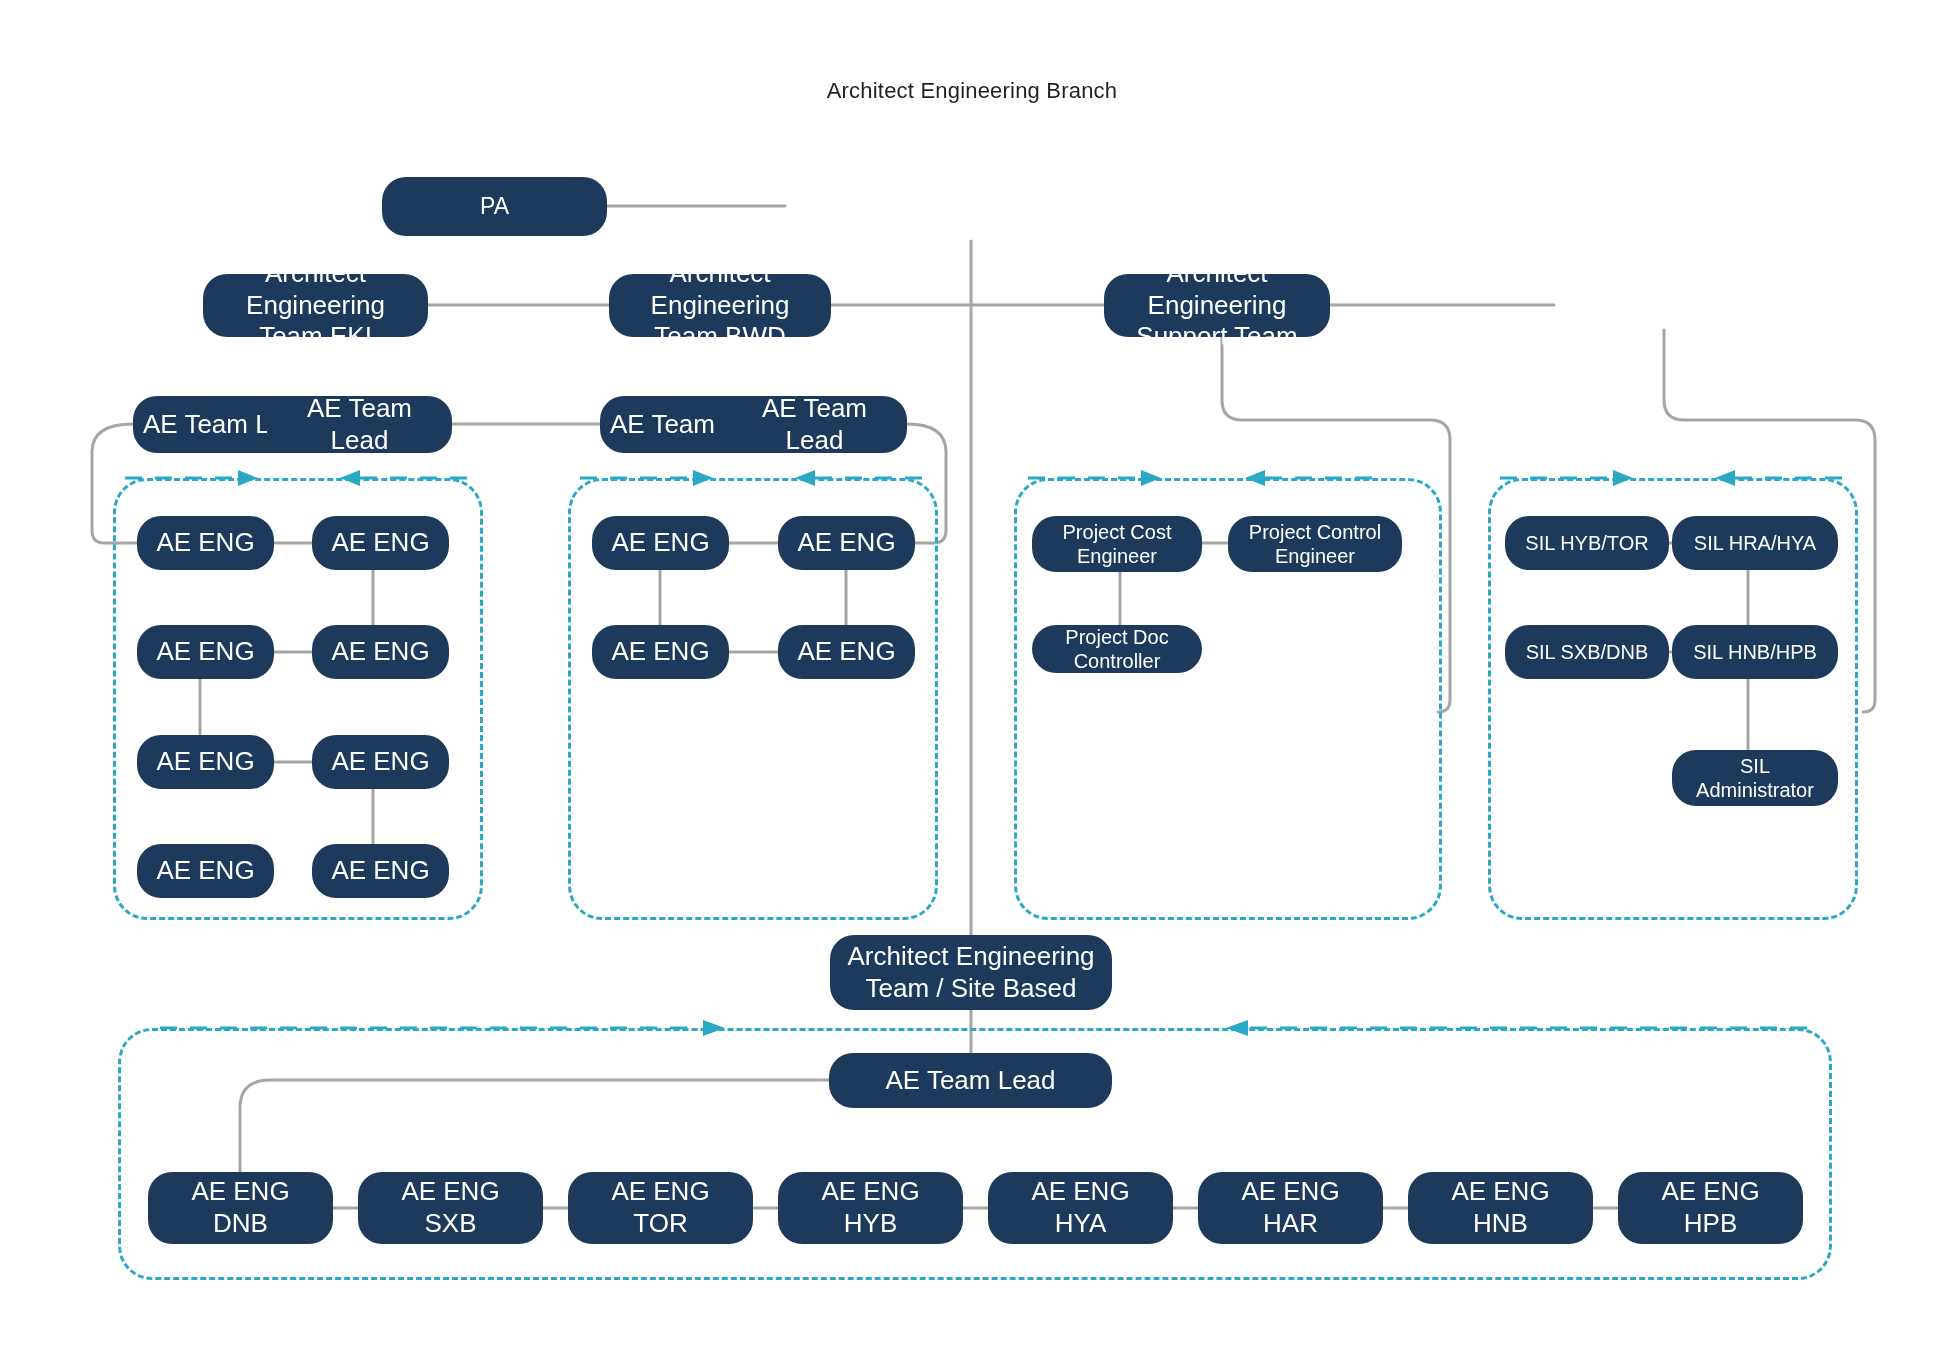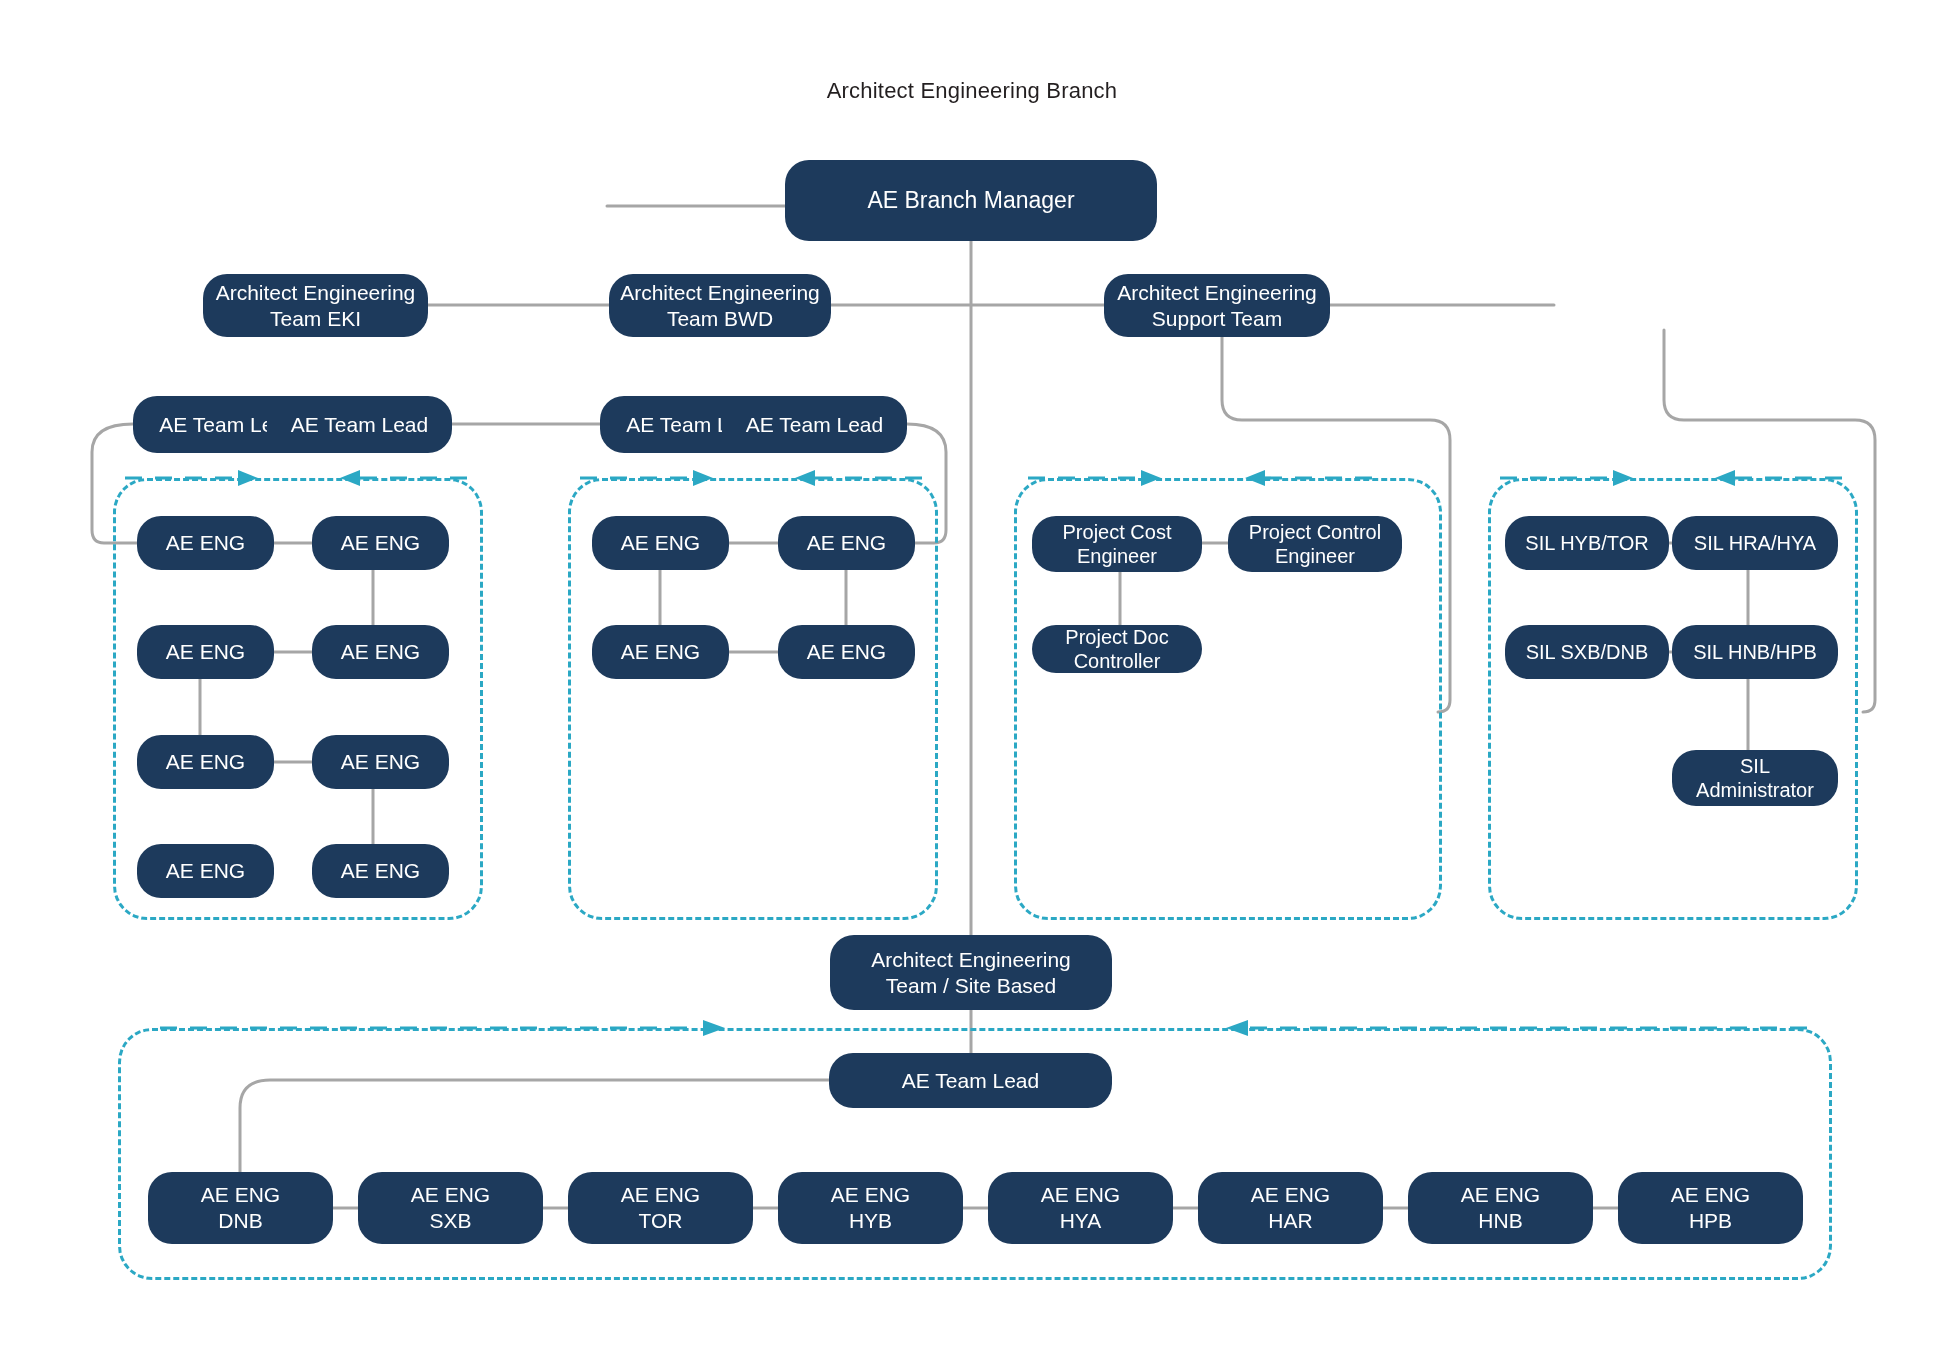--- a/index.html
+++ b/index.html
@@ -37,21 +37,21 @@
   .node {
     position: absolute;
     box-sizing: border-box;
     background: #1d3a5c;
     color: #ffffff;
     border-radius: 24px;
     display: flex;
     align-items: center;
     justify-content: center;
     text-align: center;
-    font-size: 21px;
+    font-size: 26px;
     line-height: 1.22;
     padding: 2px 8px;
     z-index: 3;
   }
   .node.small { font-size: 20px; }
   .node.big   { font-size: 23px; }
   .dashbox {
     position: absolute;
     box-sizing: border-box;
     border: 3px dashed #2ba8c4;
@@ -144,24 +144,24 @@
       <polygon points="1248,1020 1226,1028 1248,1036"></polygon>
     </g>
   </svg>
 
   <div class="dashbox" style="left:113px; top:478px; width:370px; height:442px;"></div>
   <div class="dashbox" style="left:568px; top:478px; width:370px; height:442px;"></div>
   <div class="dashbox" style="left:1014px; top:478px; width:428px; height:442px;"></div>
   <div class="dashbox" style="left:1488px; top:478px; width:370px; height:442px;"></div>
   <div class="dashbox" style="left:118px; top:1028px; width:1714px; height:252px;"></div>
 
-
-  <div class="node big" style="left:785px; top:160px; width:372px; height:81px;">
-    <span>AE Branch Manager</span>
-  </div>
+  <div class="node big" style="left:382px; top:177px; width:225px; height:59px;">
+    <span>PA</span>
+  </div>
+
 
   <div class="node" style="left:203px; top:274px; width:225px; height:63px;">
     <span>
       <span>Architect Engineering</span><br>
       <span>Team EKI</span>
     </span>
   </div>
 
   <div class="node" style="left:609px; top:274px; width:222px; height:63px;">
     <span>

